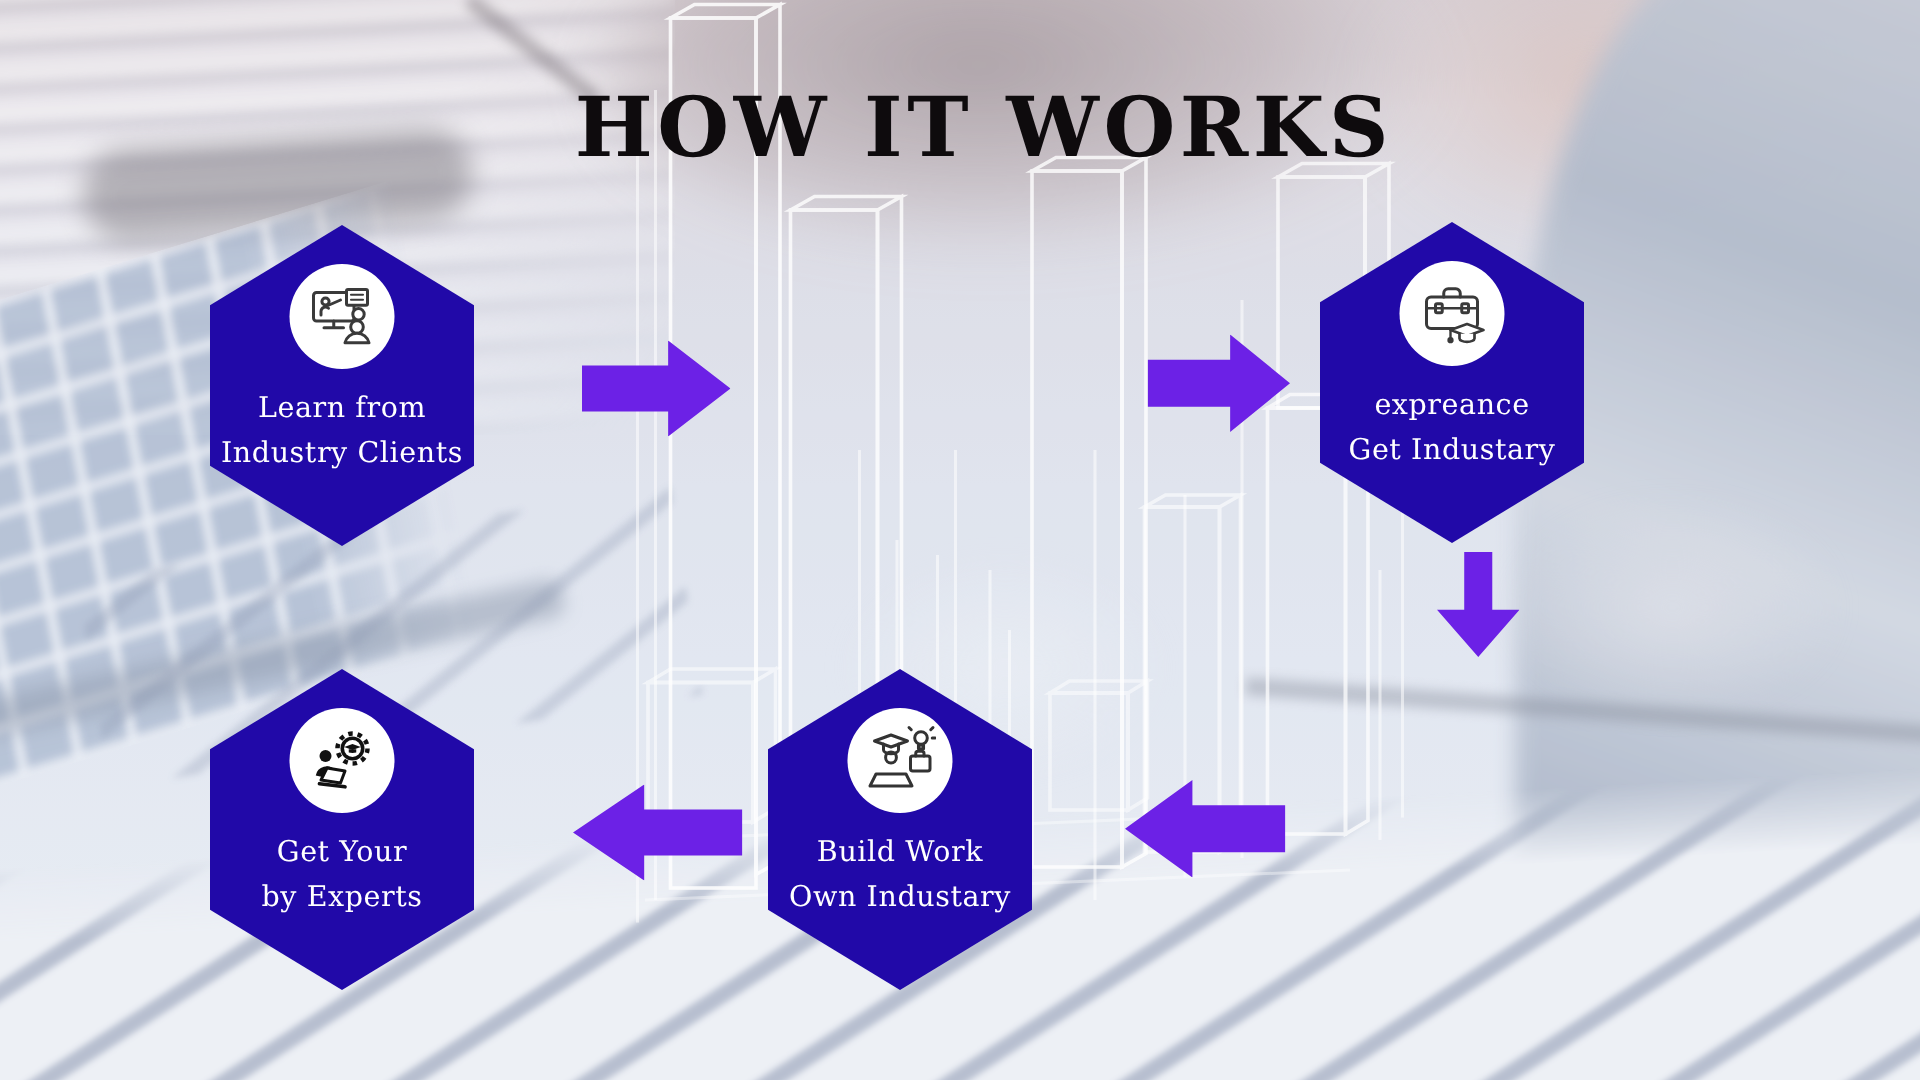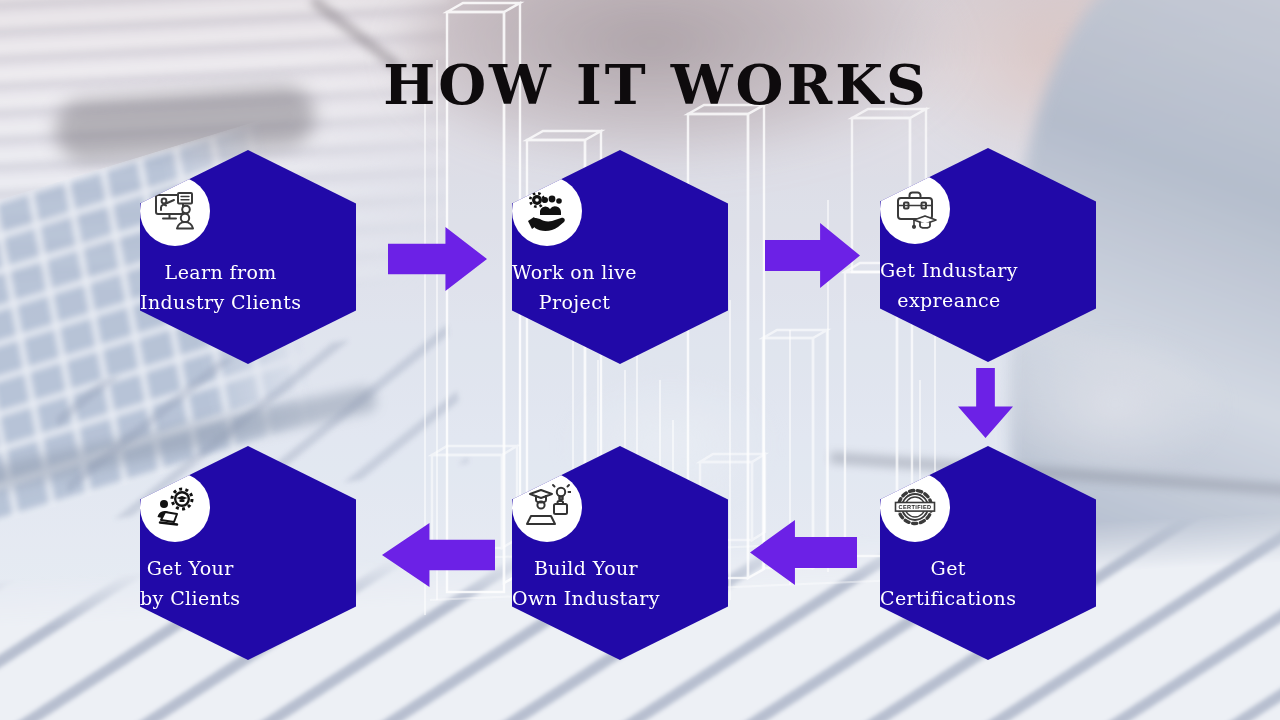--- a/index.html
+++ b/index.html
@@ -52,24 +52,24 @@
             mask-image:linear-gradient(to bottom,transparent 0,#000 22%);}
   .wash{left:0;top:0;right:0;bottom:0;background:rgba(246,246,250,.27);}
 
   
   .wireframe{left:0;top:0;}
 
   
   .title{position:absolute;left:0;top:36px;width:1280px;margin:16px;text-align:center;
     font-size:55px;font-weight:bold;letter-spacing:3px;color:var(--title_text,#0e0b0d);}
 
-  .hex{position:absolute;width:216px;height:214px;
+  .hex{position:absolute;width:176px;height:214px;
     clip-path:polygon(50% 0,100% 25%,100% 75%,50% 100%,0 75%,0 25%);
     background:var(--hexagon,#2109a8);
-    display:flex;flex-direction:column;align-items:flex-start;}
+    display:flex;flex-direction:column;align-items:center;}
   .icon-circle{margin-top:26px;width:70px;height:70px;border-radius:50%;background:#fff;
     display:flex;align-items:center;justify-content:center;flex:0 0 auto;}
   .hex-label{margin-top:11px;text-align:center;color:var(--step_text,#fff);
     font-size:19px;letter-spacing:.4px;line-height:30px;}
 
   .arrow{position:absolute;background:var(--arrow,#6c21e6);}
   .arrow-right{clip-path:polygon(0% 26%,58% 26%,58% 0%,100% 50%,58% 100%,58% 74%,0% 74%);}
   .arrow-left{clip-path:polygon(100% 26%,42% 26%,42% 0%,0% 50%,42% 100%,42% 74%,100% 74%);}
   .arrow-down{clip-path:polygon(33% 0%,67% 0%,67% 55%,100% 55%,50% 100%,0% 55%,33% 55%);}
 </style>
@@ -167,115 +167,81 @@
         <circle cx="34" cy="31" r="4.2" fill="#fff"></circle>
         <path d="M26 41.5 a8.2 8.2 0 0 1 16 0 Z" fill="#fff"></path>
       </svg>
     </div>
     <div class="hex-label">
       <div>Learn from</div>
       <div>Industry Clients</div>
     </div>
   </div>
 
-  <div class="hex" style="left:512px;top:150px">
-    <div class="icon-circle">
-      <svg width="48" height="48" viewBox="0 0 48 48">
-        <circle cx="14" cy="13" r="5" fill="#111"></circle>
-        <circle cx="14" cy="13" r="1.8" fill="#fff"></circle>
-        <circle cx="14" cy="13" r="6.8" fill="none" stroke="#111" stroke-width="2.6" stroke-dasharray="2.6 2.9"></circle>
-        <circle cx="22" cy="13" r="3" fill="#111"></circle>
-        <circle cx="29" cy="12" r="3.4" fill="#111"></circle>
-        <circle cx="36" cy="14" r="2.8" fill="#111"></circle>
-        <path d="M17 24 a5.5 5.5 0 0 1 10 -2 a6 6 0 0 1 11 3 l0 3 -21 0 Z" fill="#111"></path>
-        <path d="M12 41 C18 45 28 45 35 40 L41 35 C43 33 41 30 38 31 L29 34 C24 35 20 34 17 32 L13 31 C10 31 9 33 10 36 Z" fill="#111"></path>
-        <path d="M5 34 L11 30 L16 37 L9 42 Z" fill="#111"></path>
-      </svg>
-    </div>
-    <div class="hex-label">
-      <div>Work on live</div>
-      <div>Project</div>
-    </div>
-  </div>
 
   <div class="hex" style="left:880px;top:148px">
     <div class="icon-circle">
       <svg width="48" height="48" viewBox="0 0 48 48" fill="none" stroke="#3a3a3a" stroke-width="2" stroke-linecap="round" stroke-linejoin="round">
         <path d="M18.5 13 v-2.5 a3 3 0 0 1 3 -3 h5 a3 3 0 0 1 3 3 V13"></path>
         <rect x="7" y="13" width="34" height="21" rx="3"></rect>
         <line x1="7" y1="20.5" x2="41" y2="20.5" stroke-width="1.6"></line>
         <rect x="13" y="17.5" width="4.5" height="6" rx="1"></rect>
         <rect x="30.5" y="17.5" width="4.5" height="6" rx="1"></rect>
         <path d="M23 35 L34 31 L45 35 L34 39 Z" fill="#fff" stroke-width="1.8"></path>
         <path d="M29 37.5 v3.2 a5 2.2 0 0 0 10 0 v-3.2" fill="#fff" stroke-width="1.8"></path>
         <path d="M23 35.4 v5.2" stroke-width="1.6"></path>
         <circle cx="23" cy="41.8" r="1.1" fill="#3a3a3a"></circle>
       </svg>
     </div>
     <div class="hex-label">
+      <div>expreance</div>
       <div>Get Industary</div>
-      <div>expreance</div>
-    </div>
-  </div>
-
-  <div class="hex" style="left:880px;top:446px">
-    <div class="icon-circle">
-      <svg width="48" height="48" viewBox="0 0 48 48">
-        <circle cx="24" cy="24" r="16.5" fill="none" stroke="#3a3a3a" stroke-width="3.4" stroke-dasharray="4.2 3.78" stroke-linecap="round"></circle>
-        <circle cx="24" cy="24" r="13" fill="#fff" stroke="#3a3a3a" stroke-width="1.8"></circle>
-        <circle cx="24" cy="24" r="10" fill="none" stroke="#3a3a3a" stroke-width="1.3"></circle>
-        <rect x="4.5" y="19.5" width="39" height="8.6" fill="#fff" stroke="#3a3a3a" stroke-width="1.6"></rect>
-        <text x="24" y="26.4" text-anchor="middle" font-size="5.6" font-weight="bold" letter-spacing="0.4" fill="#1d1d1d" font-family="Liberation Sans, sans-serif">CERTIFIED</text>
-      </svg>
-    </div>
-    <div class="hex-label">
-      <div>Get</div>
-      <div>Certifications</div>
-    </div>
-  </div>
+    </div>
+  </div>
+
 
   <div class="hex" style="left:512px;top:446px">
     <div class="icon-circle">
       <svg width="48" height="48" viewBox="0 0 48 48" fill="none" stroke="#333" stroke-width="2" stroke-linecap="round" stroke-linejoin="round">
         <path d="M7 11 L18 7 L29 11 L18 15 Z"></path>
         <path d="M13 13 v4 a5 2.5 0 0 0 10 0 v-4"></path>
         <circle cx="18" cy="22" r="3.6"></circle>
         <path d="M8 33 h20 l4 8 H4 Z" fill="#fff"></path>
         <circle cx="38" cy="9" r="4.2"></circle>
         <path d="M36.3 13.8 h3.4 v2.4 h-3.4 Z"></path>
         <line x1="31.5" y1="3.5" x2="30" y2="2"></line>
         <line x1="44.5" y1="3.5" x2="46" y2="2"></line>
         <line x1="45.5" y1="9" x2="47.5" y2="9"></line>
         <rect x="31" y="21" width="13" height="10" rx="1.5" fill="#fff"></rect>
         <path d="M34.5 21 v-1.6 a1.5 1.5 0 0 1 1.5 -1.5 h2.5 a1.5 1.5 0 0 1 1.5 1.5 V21"></path>
       </svg>
     </div>
     <div class="hex-label">
-      <div>Build Your</div>
+      <div>Build Work</div>
       <div>Own Industary</div>
     </div>
   </div>
 
   <div class="hex" style="left:140px;top:446px">
     <div class="icon-circle">
       <svg width="48" height="48" viewBox="0 0 48 48">
         <circle cx="31" cy="16" r="10" fill="none" stroke="#111" stroke-width="3" stroke-dasharray="3 3.28"></circle>
         <circle cx="31" cy="16" r="8" fill="#111"></circle>
         <circle cx="31" cy="16" r="5.6" fill="#fff"></circle>
         <path d="M25.5 15 l5.5 -2 5.5 2 -5.5 2 Z" fill="#111"></path>
         <path d="M28.5 16.5 v2.2 a5 2 0 0 0 5 0 v-2.2 Z" fill="#111"></path>
         <circle cx="13" cy="21" r="4" fill="#111"></circle>
         <path d="M6.5 34 a7.5 7.5 0 0 1 13 -3.5 l-2 6 Z" fill="#111"></path>
         <path d="M14 29 l12 2 -3 8 -13 -2 Z" fill="#fff" stroke="#111" stroke-width="2" stroke-linejoin="round"></path>
         <path d="M9 39.5 l17 2" stroke="#111" stroke-width="2.5" stroke-linecap="round"></path>
       </svg>
     </div>
     <div class="hex-label">
       <div>Get Your</div>
-      <div>by Clients</div>
+      <div>by Experts</div>
     </div>
   </div>
 
   <div class="arrow arrow-right" style="left:388px;top:227px;width:99px;height:64px"></div>
   <div class="arrow arrow-right" style="left:765px;top:223px;width:95px;height:65px"></div>
   <div class="arrow arrow-down" style="left:958px;top:368px;width:55px;height:70px"></div>
   <div class="arrow arrow-left" style="left:750px;top:520px;width:107px;height:65px"></div>
   <div class="arrow arrow-left" style="left:382px;top:523px;width:113px;height:64px"></div>
 
 </div>

